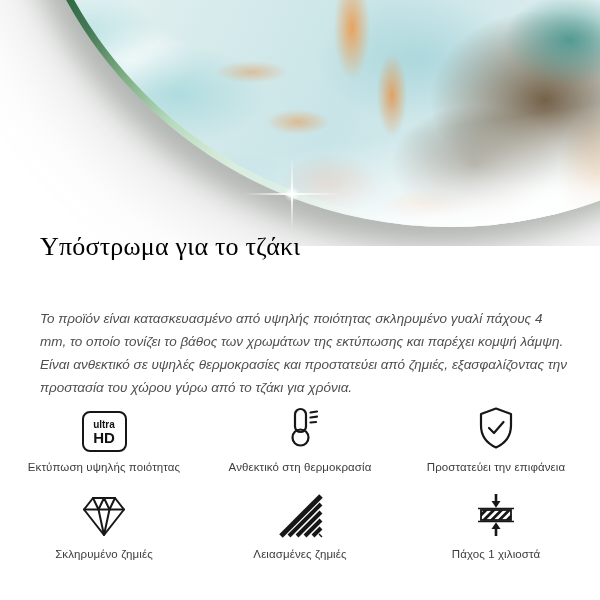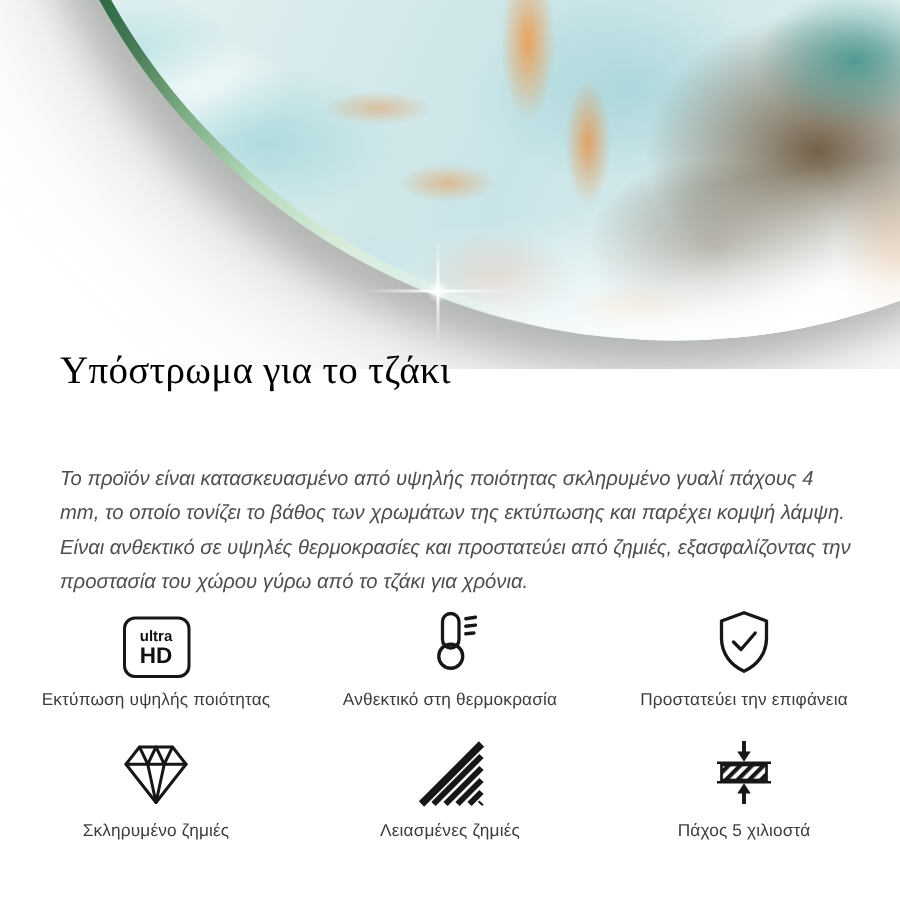--- a/index.html
+++ b/index.html
@@ -172,17 +172,17 @@
         <svg width="48" height="48" viewBox="0 0 48 48">
           <line x1="6" y1="17.5" x2="42" y2="17.5" stroke="#171717" stroke-width="1.6"></line>
           <line x1="6" y1="30.5" x2="42" y2="30.5" stroke="#171717" stroke-width="1.6"></line>
           <rect x="9" y="19" width="30" height="10" fill="url(#hatch45)" stroke="#171717" stroke-width="1.8"></rect>
           <line x1="24" y1="3" x2="24" y2="11.5" stroke="#171717" stroke-width="2.6"></line>
           <path d="M19.5 10 L24 16.8 L28.5 10 Z" fill="#171717"></path>
           <line x1="24" y1="45" x2="24" y2="36.5" stroke="#171717" stroke-width="2.6"></line>
           <path d="M19.5 38 L24 31.2 L28.5 38 Z" fill="#171717"></path>
         </svg>
       </div>
-      <div class="label">Πάχος 5 χιλιοστά</div>
+      <div class="label">Πάχος 1 χιλιοστά</div>
     </div>
 
   </div>
 </div>
 
 </body></html>

